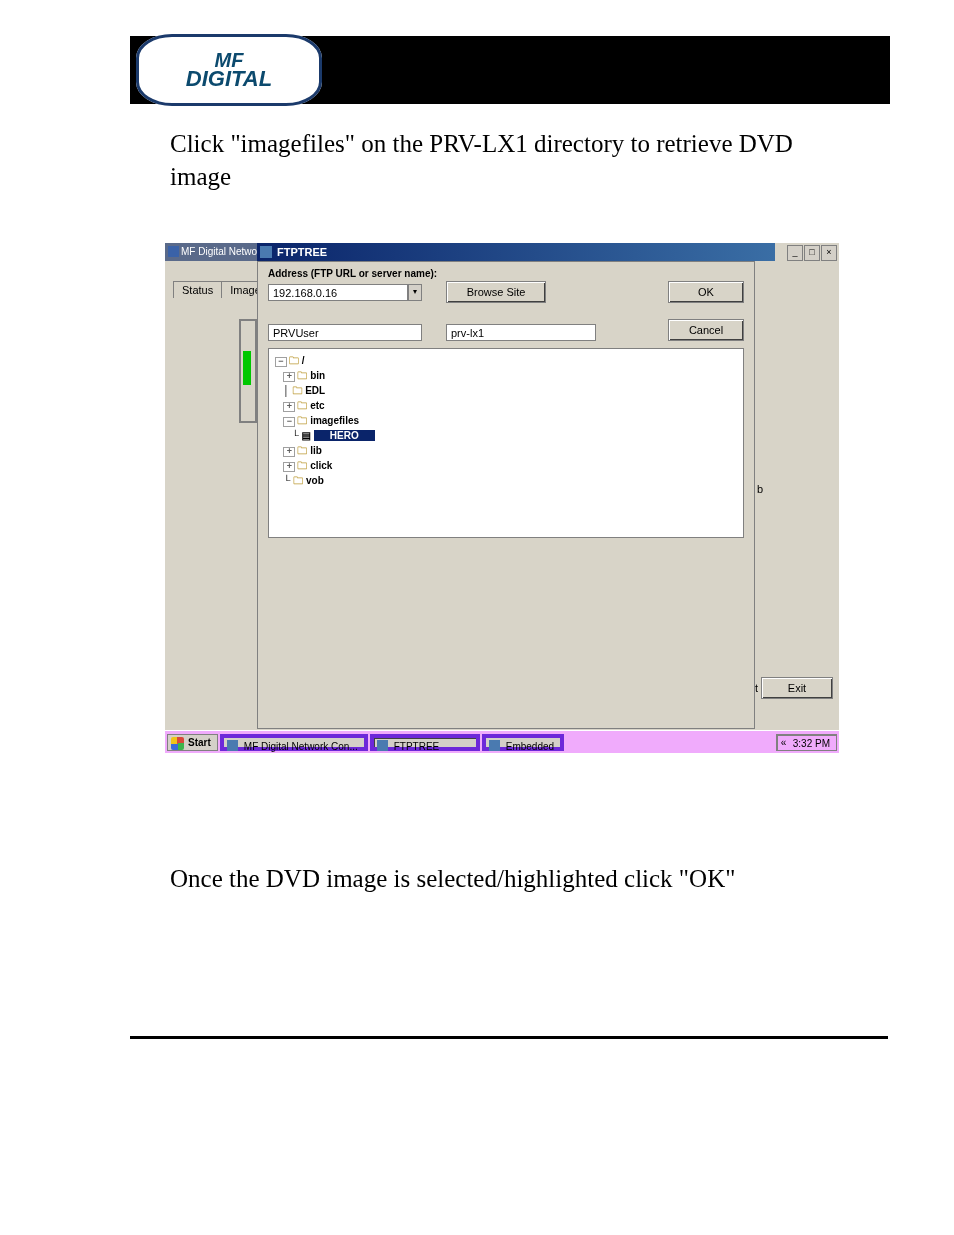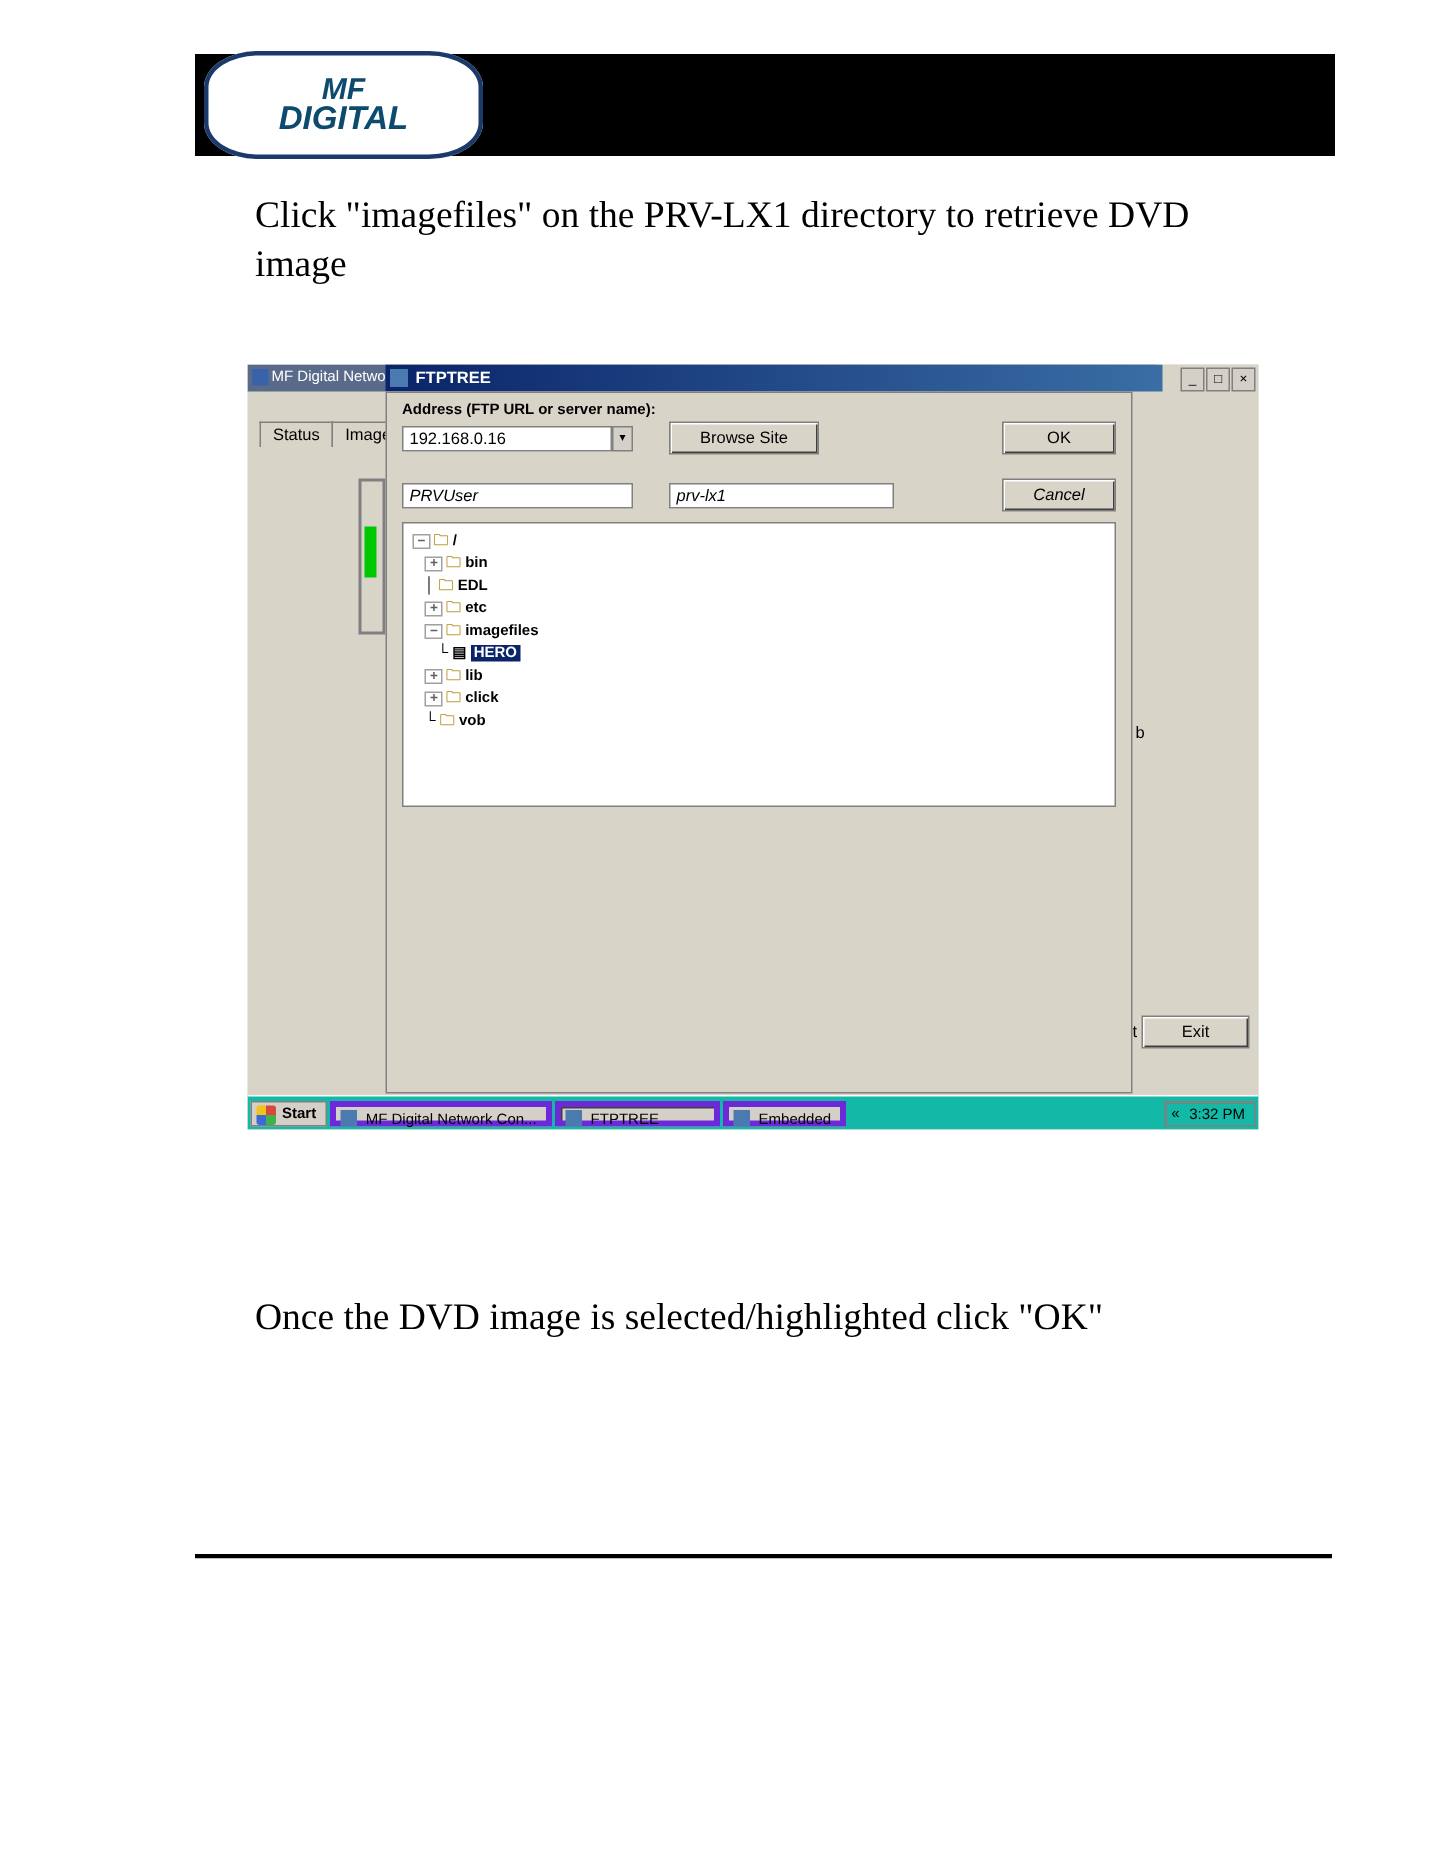--- a/index.html
+++ b/index.html
@@ -200,21 +200,21 @@
     font-size: 10px;
     font-weight: bold;
     padding: 4px 6px;
     box-sizing: border-box;
     line-height: 15px;
   }
   .tree-row { white-space: pre; }
   .tree-sel {
     background: #0a246a;
     color: #ffffff;
-    padding: 0 2px;
+    padding: 0 16px;
   }
   .tree .expander { color: #606060; display: inline-block; width: 10px; text-align: center; border: 1px solid #a0a0a0; height: 8px; line-height: 7px; font-size: 9px; margin-right: 2px; }
   .folder-icon { color: #c0a040; }
 
   
   .right-strip {
     position: absolute;
     right: 0; top: 0; width: 84px; bottom: 24px;
     background: #d8d4c8;
   }
@@ -228,21 +228,21 @@
     right: 6px; bottom: 30px;
     display: flex; gap: 3px;
     font-size: 11px;
     align-items: center;
   }
 
   
   .taskbar {
     position: absolute;
     left: 0; right: 0; bottom: 0; height: 22px;
-    background: #14b8a6;
+    background: #f0abfc;
     border-top: 1px solid #ffffff;
     display: flex;
     align-items: center;
     font-size: 10px;
     gap: 2px;
     padding: 0 2px;
   }
   .tb-start {
     padding: 2px 6px 2px 20px;
     border: 1px solid #808080;
@@ -356,21 +356,21 @@
       <div class="lbl">Address (FTP URL or server name):</div>
       <div style="display:flex; align-items:center; gap:0; margin-top:2px;">
         <div class="input" style="width:140px;">192.168.0.16</div>
         <div class="select-arrow">▾</div>
         <div style="width:24px;"></div>
         <div class="btn" style="width:100px;">Browse Site</div>
         <div style="flex:1;"></div>
         <div class="btn" style="width:76px;">OK</div>
       </div>
 
-      <div style="display:flex; align-items:center; gap:0; margin-top:16px;font-style:italic;">
+      <div style="display:flex; align-items:flex-end; gap:0; margin-top:16px;">
         <div class="input" style="width:154px;">PRVUser</div>
         <div style="width:24px;"></div>
         <div class="input" style="width:150px;">prv-lx1</div>
         <div style="flex:1;"></div>
         <div class="btn" style="width:76px;">Cancel</div>
       </div>
 
       <div class="tree">
         <div class="tree-row"><span class="expander">−</span><span class="folder-icon">🗀</span> <span>/</span></div>
         <div class="tree-row">   <span class="expander">+</span><span class="folder-icon">🗀</span> <span>bin</span></div>

